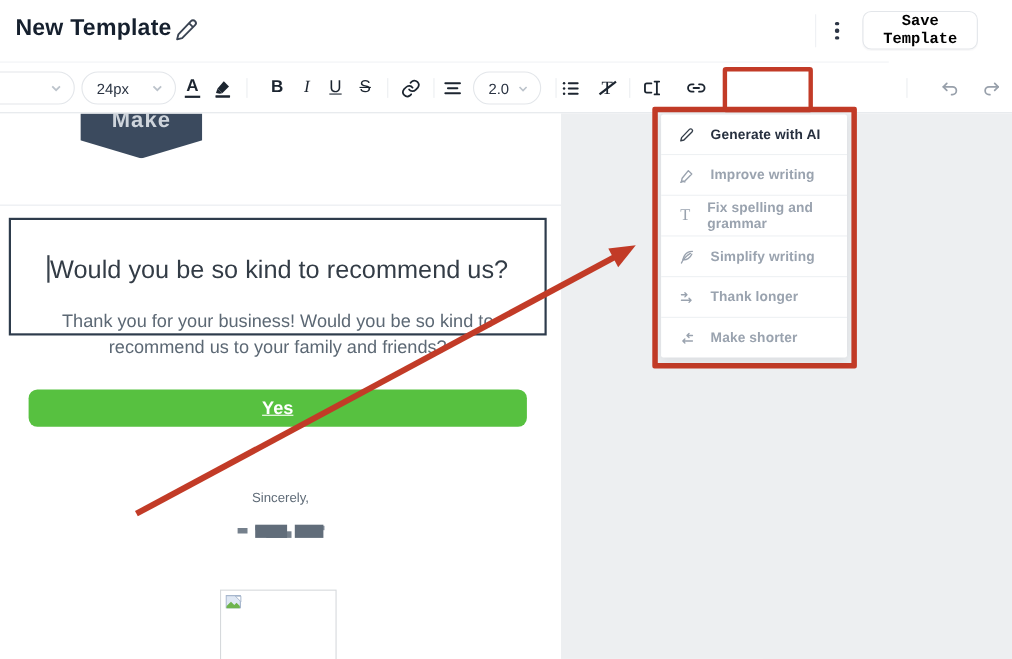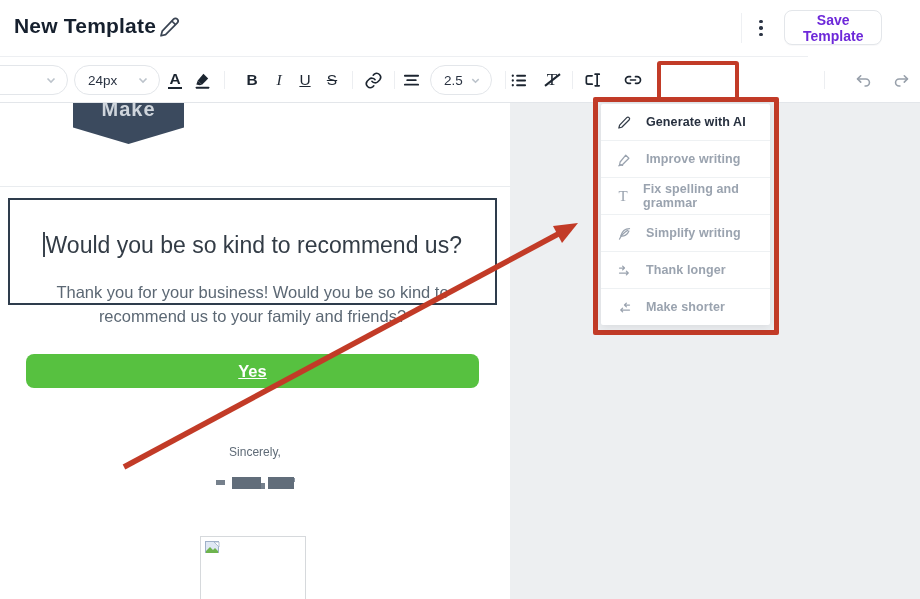--- a/index.html
+++ b/index.html
@@ -12,21 +12,21 @@
   #topbar { left:0; top:0; width:808px; height:57px; background:#fff;
     border-bottom:1px solid #edeff2; z-index:10; }
   #page-title { left:14px; top:14px; font-size:21px; font-weight:600; color:#16202e; letter-spacing:.2px; }
   #title-edit { left:158px; top:15px; width:26px; height:26px; cursor:pointer; }
   #hdr-divider { left:741px; top:13px; width:1px; height:30px; background:#eef0f3; }
   #kebab { left:750px; top:13px; width:22px; height:30px; display:flex; flex-direction:column;
     align-items:center; justify-content:center; gap:3px; cursor:pointer; }
   #kebab i { width:3.5px; height:3.5px; border-radius:50%; background:#2c3545; }
   #save-btn { left:784px; top:10px; height:35px; padding:0 18px; display:flex; align-items:center;
     border:1px solid #e3e6ea; border-radius:8px; background:#fff; font-size:14px; font-weight:600;
-    color:#6d28d9; cursor:pointer; box-shadow:0 1px 1px rgba(20,30,50,.03); }
+    color:#000000; cursor:pointer; box-shadow:0 1px 1px rgba(20,30,50,.03);font-family:Liberation Mono, monospace; }
 
   
   #toolbar { left:0; top:57px; width:920px; height:46px; background:#fff;
     border-bottom:1px solid #e3e6ea; z-index:10; }
   .pill { position:absolute; top:8px; height:30px; border:1px solid #e3e6ea; border-radius:16px;
     background:#fff; display:flex; align-items:center; justify-content:space-between;
     padding:0 10px 0 13px; font-size:13.5px; color:#2a3342; cursor:pointer; }
   .tb-ic { position:absolute; top:8px; width:30px; height:30px; display:flex; align-items:center;
     justify-content:center; color:#1c2530; cursor:pointer; border-radius:6px; }
   .tb-div { position:absolute; top:14px; width:1px; height:18px; background:#eceef1; }
@@ -164,21 +164,21 @@
       </svg>
     </div>
     <div class="tb-div" style="left:394px;"></div>
     <div class="tb-ic" style="left:396px;">
       <svg width="19" height="19" viewBox="0 0 20 20" fill="none" stroke="#1c2530" stroke-width="1.9" stroke-linecap="round">
         <path d="M3 5h14M5.5 9.7h9M3 14.4h14"></path>
       </svg>
     </div>
 
     <div class="pill" style="left:430px;width:62px;">
-      <span>2.5</span>
+      <span>2.0</span>
       <svg width="11" height="11" viewBox="0 0 12 12" fill="none" stroke="#bcc3cb" stroke-width="1.6">
           <path d="M2.5 4.5L6 8l3.5-3.5"></path>
         </svg>
     </div>
     <div class="tb-div" style="left:505px;"></div>
 
     <div class="tb-ic" style="left:503px;">
       <svg width="19" height="19" viewBox="0 0 20 20" fill="#1c2530" stroke="#1c2530" stroke-width="1.9" stroke-linecap="round">
         <circle cx="4" cy="5" r="1.2" stroke="none"></circle>
           <path d="M8.5 5H17"></path>

